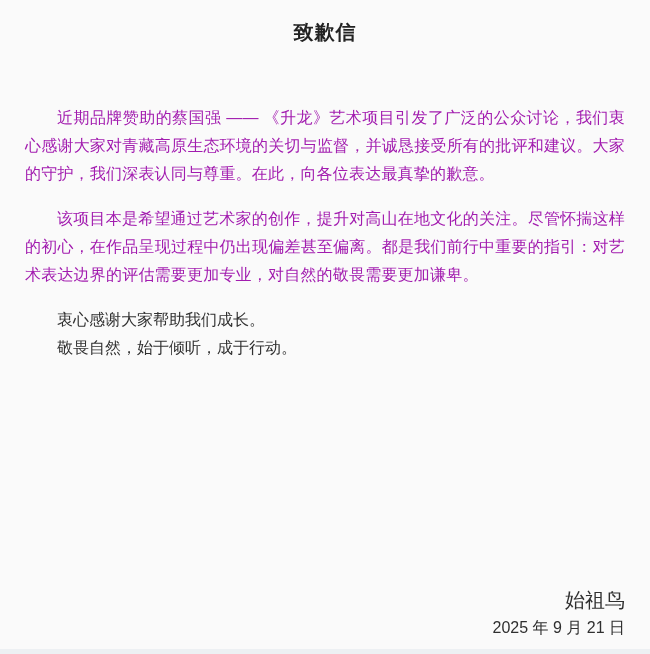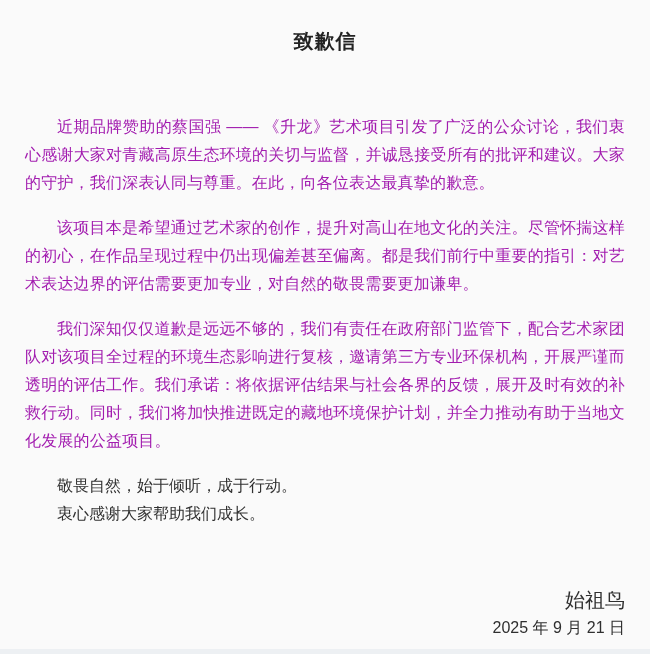--- a/index.html
+++ b/index.html
@@ -16,21 +16,21 @@
   }
   .letter {
     position: relative;
     width: 650px;
     height: 654px;
     box-sizing: border-box;
     padding: 12px 25px 0 25px;
     color: #2f2f2f;
   }
   .letter-title {
-    margin: 17px;
+    margin: 8px;
     text-align: center;
     font-size: 20px;
     line-height: 24px;
     font-weight: 700;
     letter-spacing: 1px;
     color: #232323;
   }
   .paragraphs {
     margin-top: 60px;
   }
@@ -82,26 +82,25 @@
 </head>
 <body>
 
 <div class="letter">
 
   <h1 class="letter-title">致歉信</h1>
 
   <div class="paragraphs">
     <p class="para">近期品牌赞助的蔡国强 —— 《升龙》艺术项目引发了广泛的公众讨论，我们衷心感谢大家对青藏高原生态环境的关切与监督，并诚恳接受所有的批评和建议。大家的守护，我们深表认同与尊重。在此，向各位表达最真挚的歉意。</p>
     <p class="para">该项目本是希望通过艺术家的创作，提升对高山在地文化的关注。尽管怀揣这样的初心，在作品呈现过程中仍出现偏差甚至偏离。都是我们前行中重要的指引：对艺术表达边界的评估需要更加专业，对自然的敬畏需要更加谦卑。</p>
-    <p class="para">我们深知仅仅道歉是远远不够的，我们有责任在政府部门监管下，配合艺术家团队对该项目全过程的环境生态影响进行复核，邀请第三方专业环保机构，开展严谨而透明的评估工作。我们承诺：将依据评估结果与社会各界的反馈，展开及时有效的补救行动。同时，我们将加快推进既定的藏地环境保护计划，并全力推动有助于当地文化发展的公益项目。</p>
   </div>
 
   <div class="closing">
+    <p class="closing-line">衷心感谢大家帮助我们成长。</p>
     <p class="closing-line">敬畏自然，始于倾听，成于行动。</p>
-    <p class="closing-line">衷心感谢大家帮助我们成长。</p>
   </div>
 
   <div class="signature-block">
     <div class="signature-name">始祖鸟</div>
     <div class="signature-date">2025 年 9 月 21 日</div>
   </div>
 
   <div class="bottom-strip"></div>
 
 </div>

